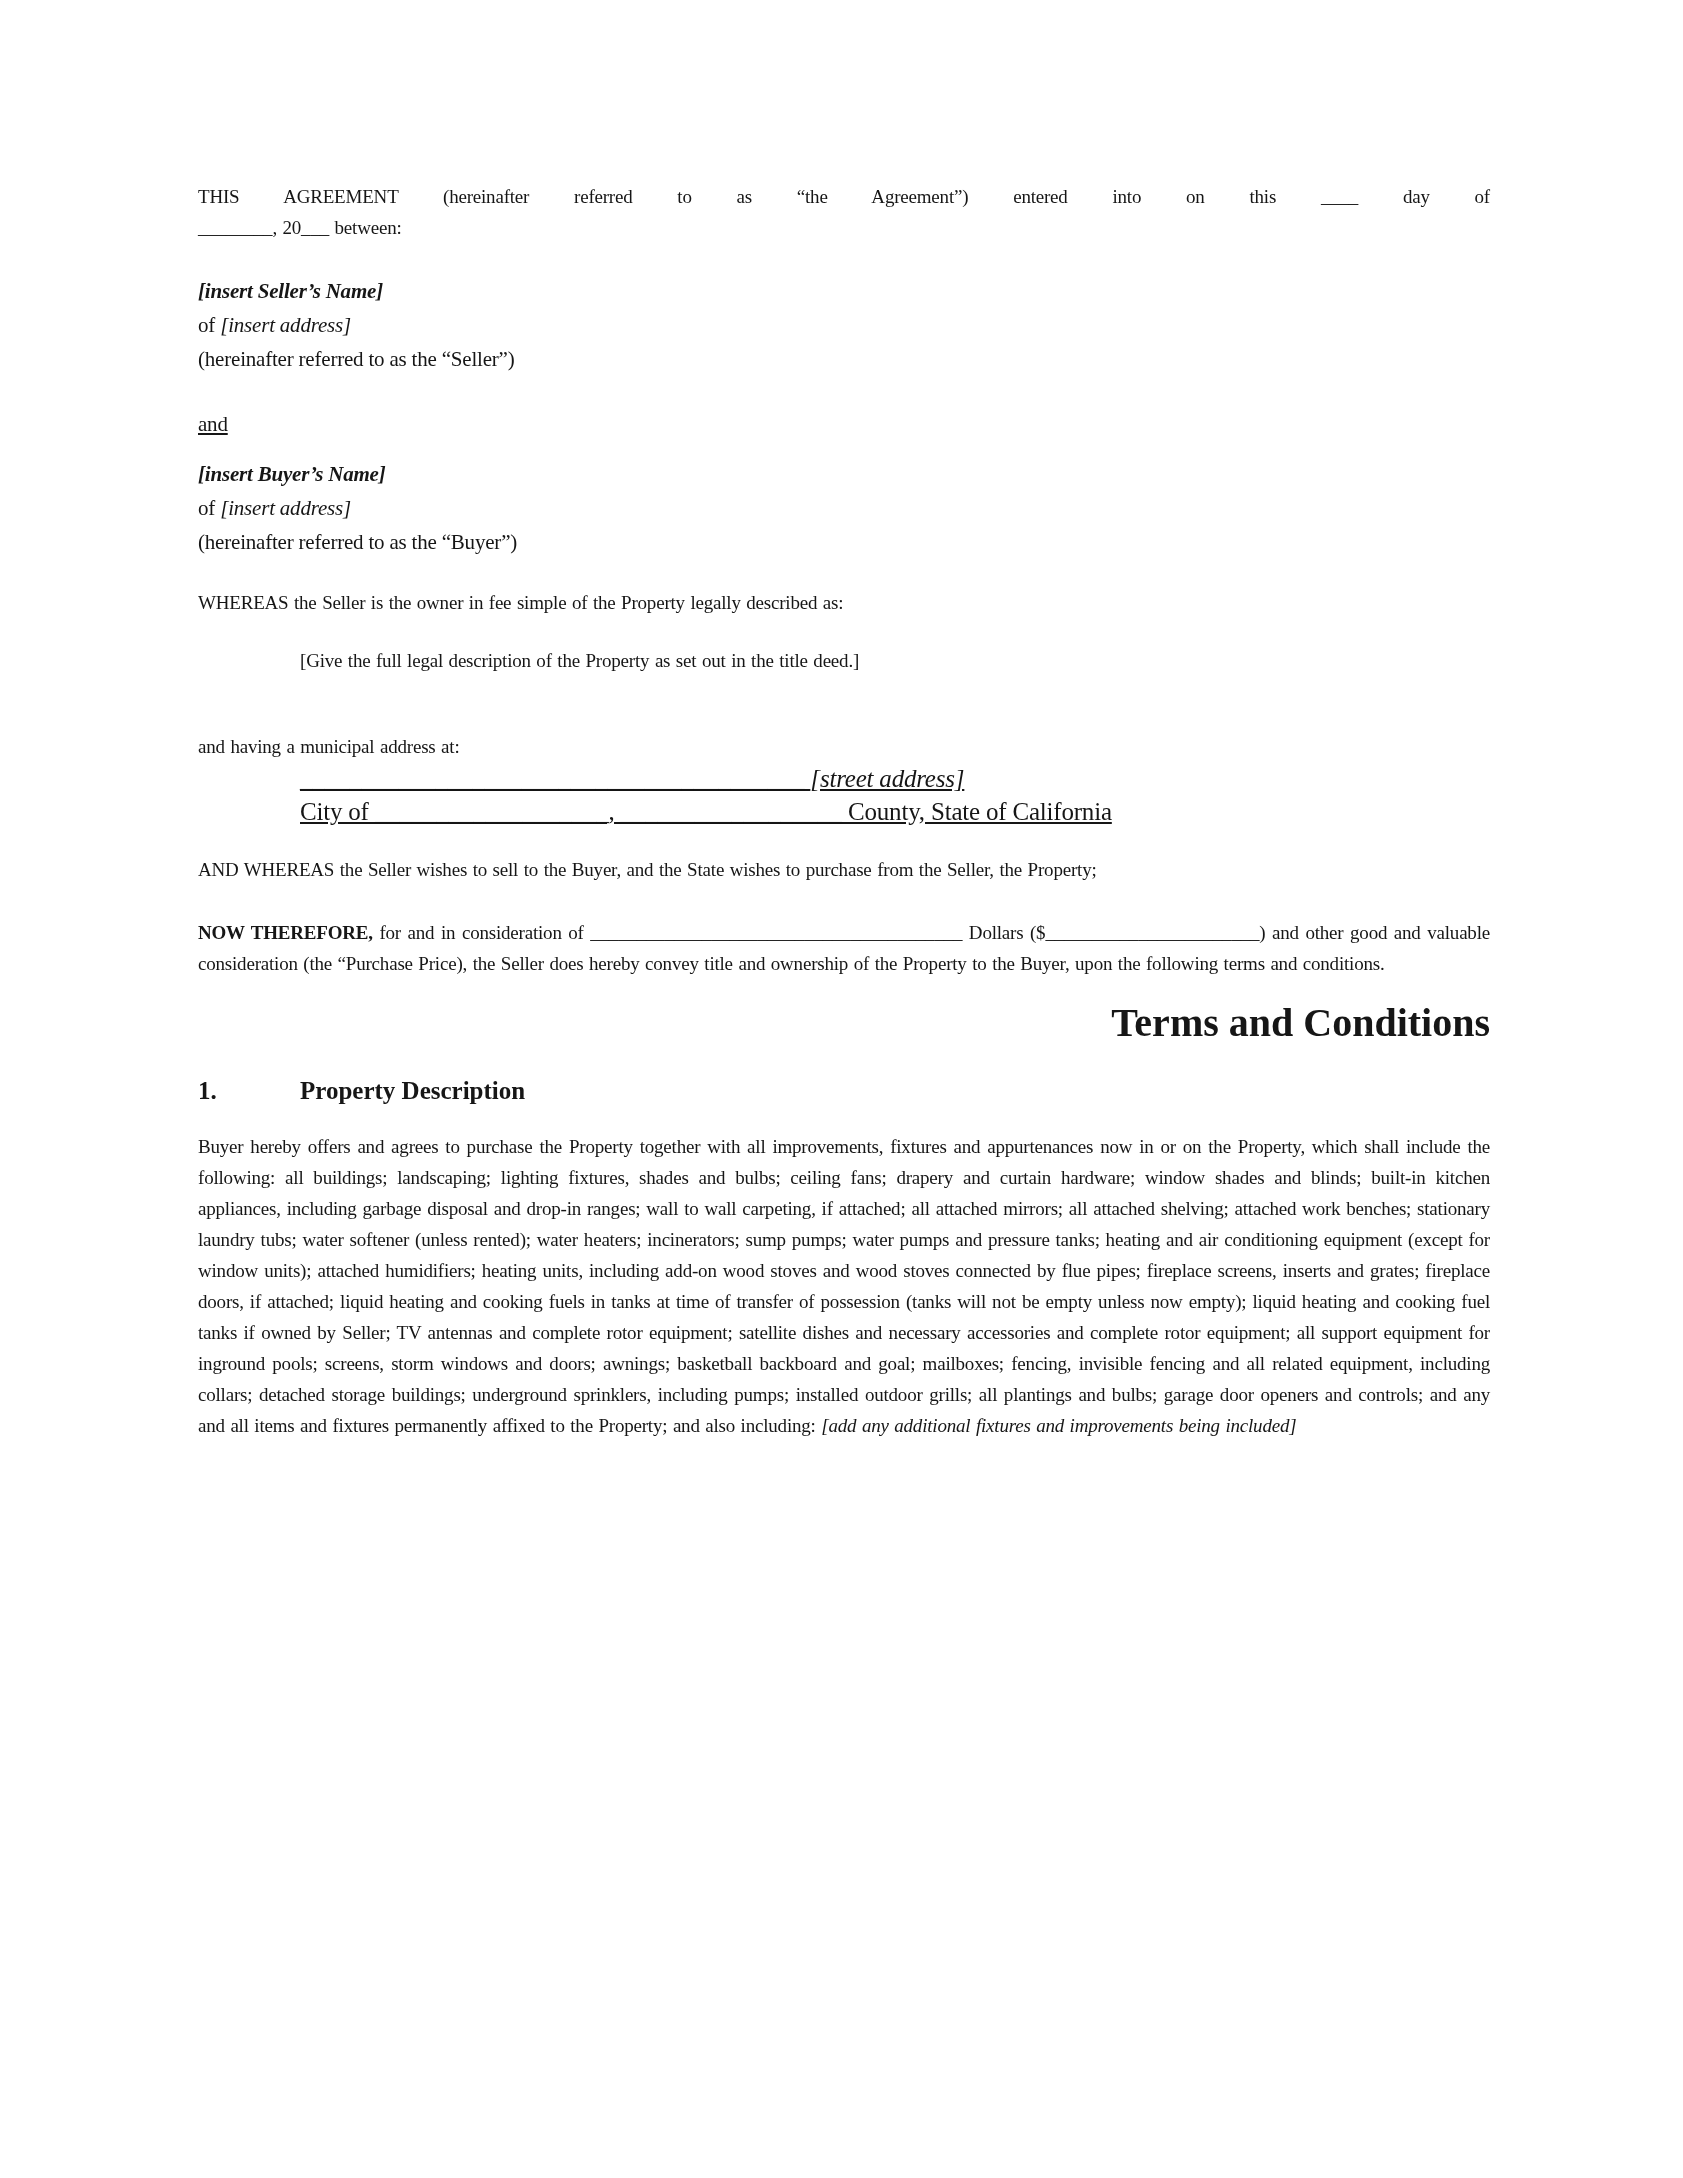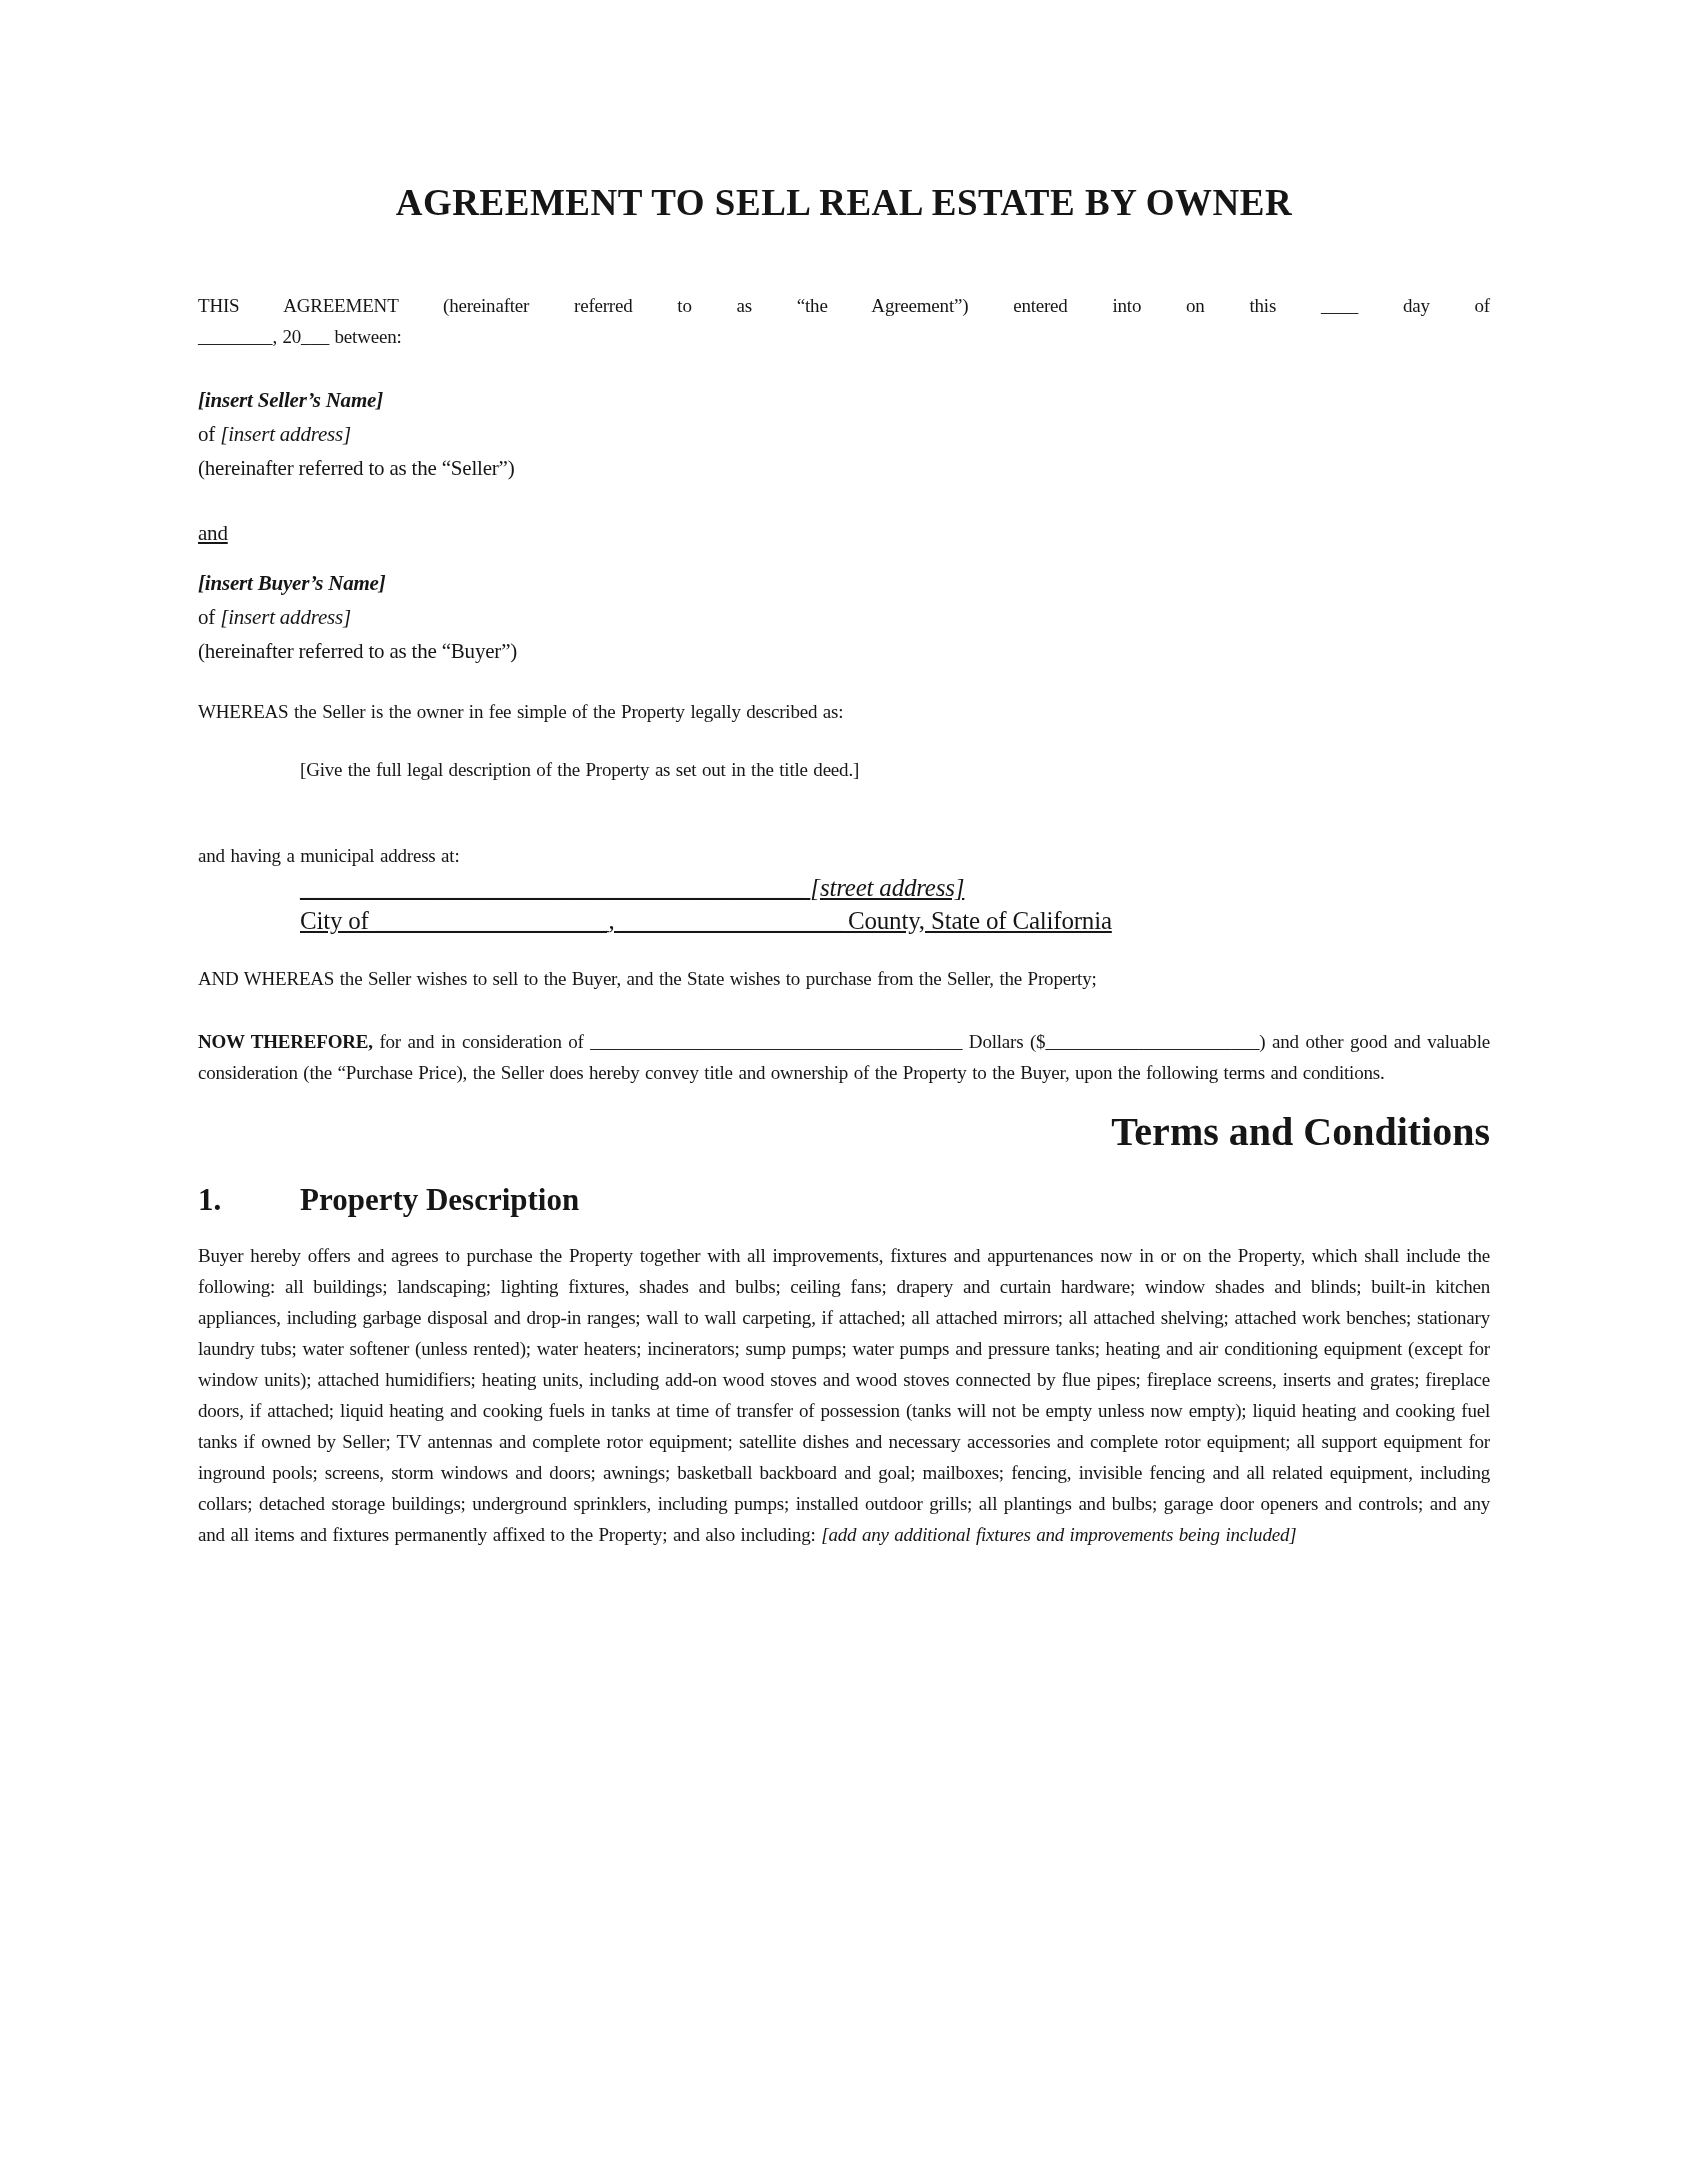--- a/index.html
+++ b/index.html
@@ -55,36 +55,35 @@
   .and-whereas-gap { margin-bottom: 32px; }
   .nt-gap { margin-bottom: 26px; }
   .terms-heading {
     text-align: right;
     font-weight: bold;
     font-size: 40px;
     line-height: 36px;
     margin: 0 0 34px 0;
   }
   .section-heading {
-    font-size: 31px;
+    font-size: 25px;
     line-height: 31px;
     margin: 0 0 25px 0;
   }
   .sec-num { display: inline-block; width: 102px; font-weight: bold; }
   .sec-head { font-weight: bold; }
   .bold { font-weight: bold; }
   .italic { font-style: italic; }
   .bold-italic { font-weight: bold; font-style: italic; }
 </style>
 </head>
 <body>
 
 <div class="page">
 
-  <h1 class="title">AGREEMENT TO SELL REAL ESTATE BY OWNER</h1>
 
   <p class="para">
     <span class="jline">THIS AGREEMENT (hereinafter referred to as “the Agreement”) entered into on this ____ day of</span>
     <span>________, 20___ between:</span>
   </p>
 
   <div class="center-block seller-gap">
     <div class="bold-italic">[insert Seller’s Name]</div>
     <div><span>of </span><span class="italic">[insert address]</span></div>
     <div>(hereinafter referred to as the “Seller”)</div>

